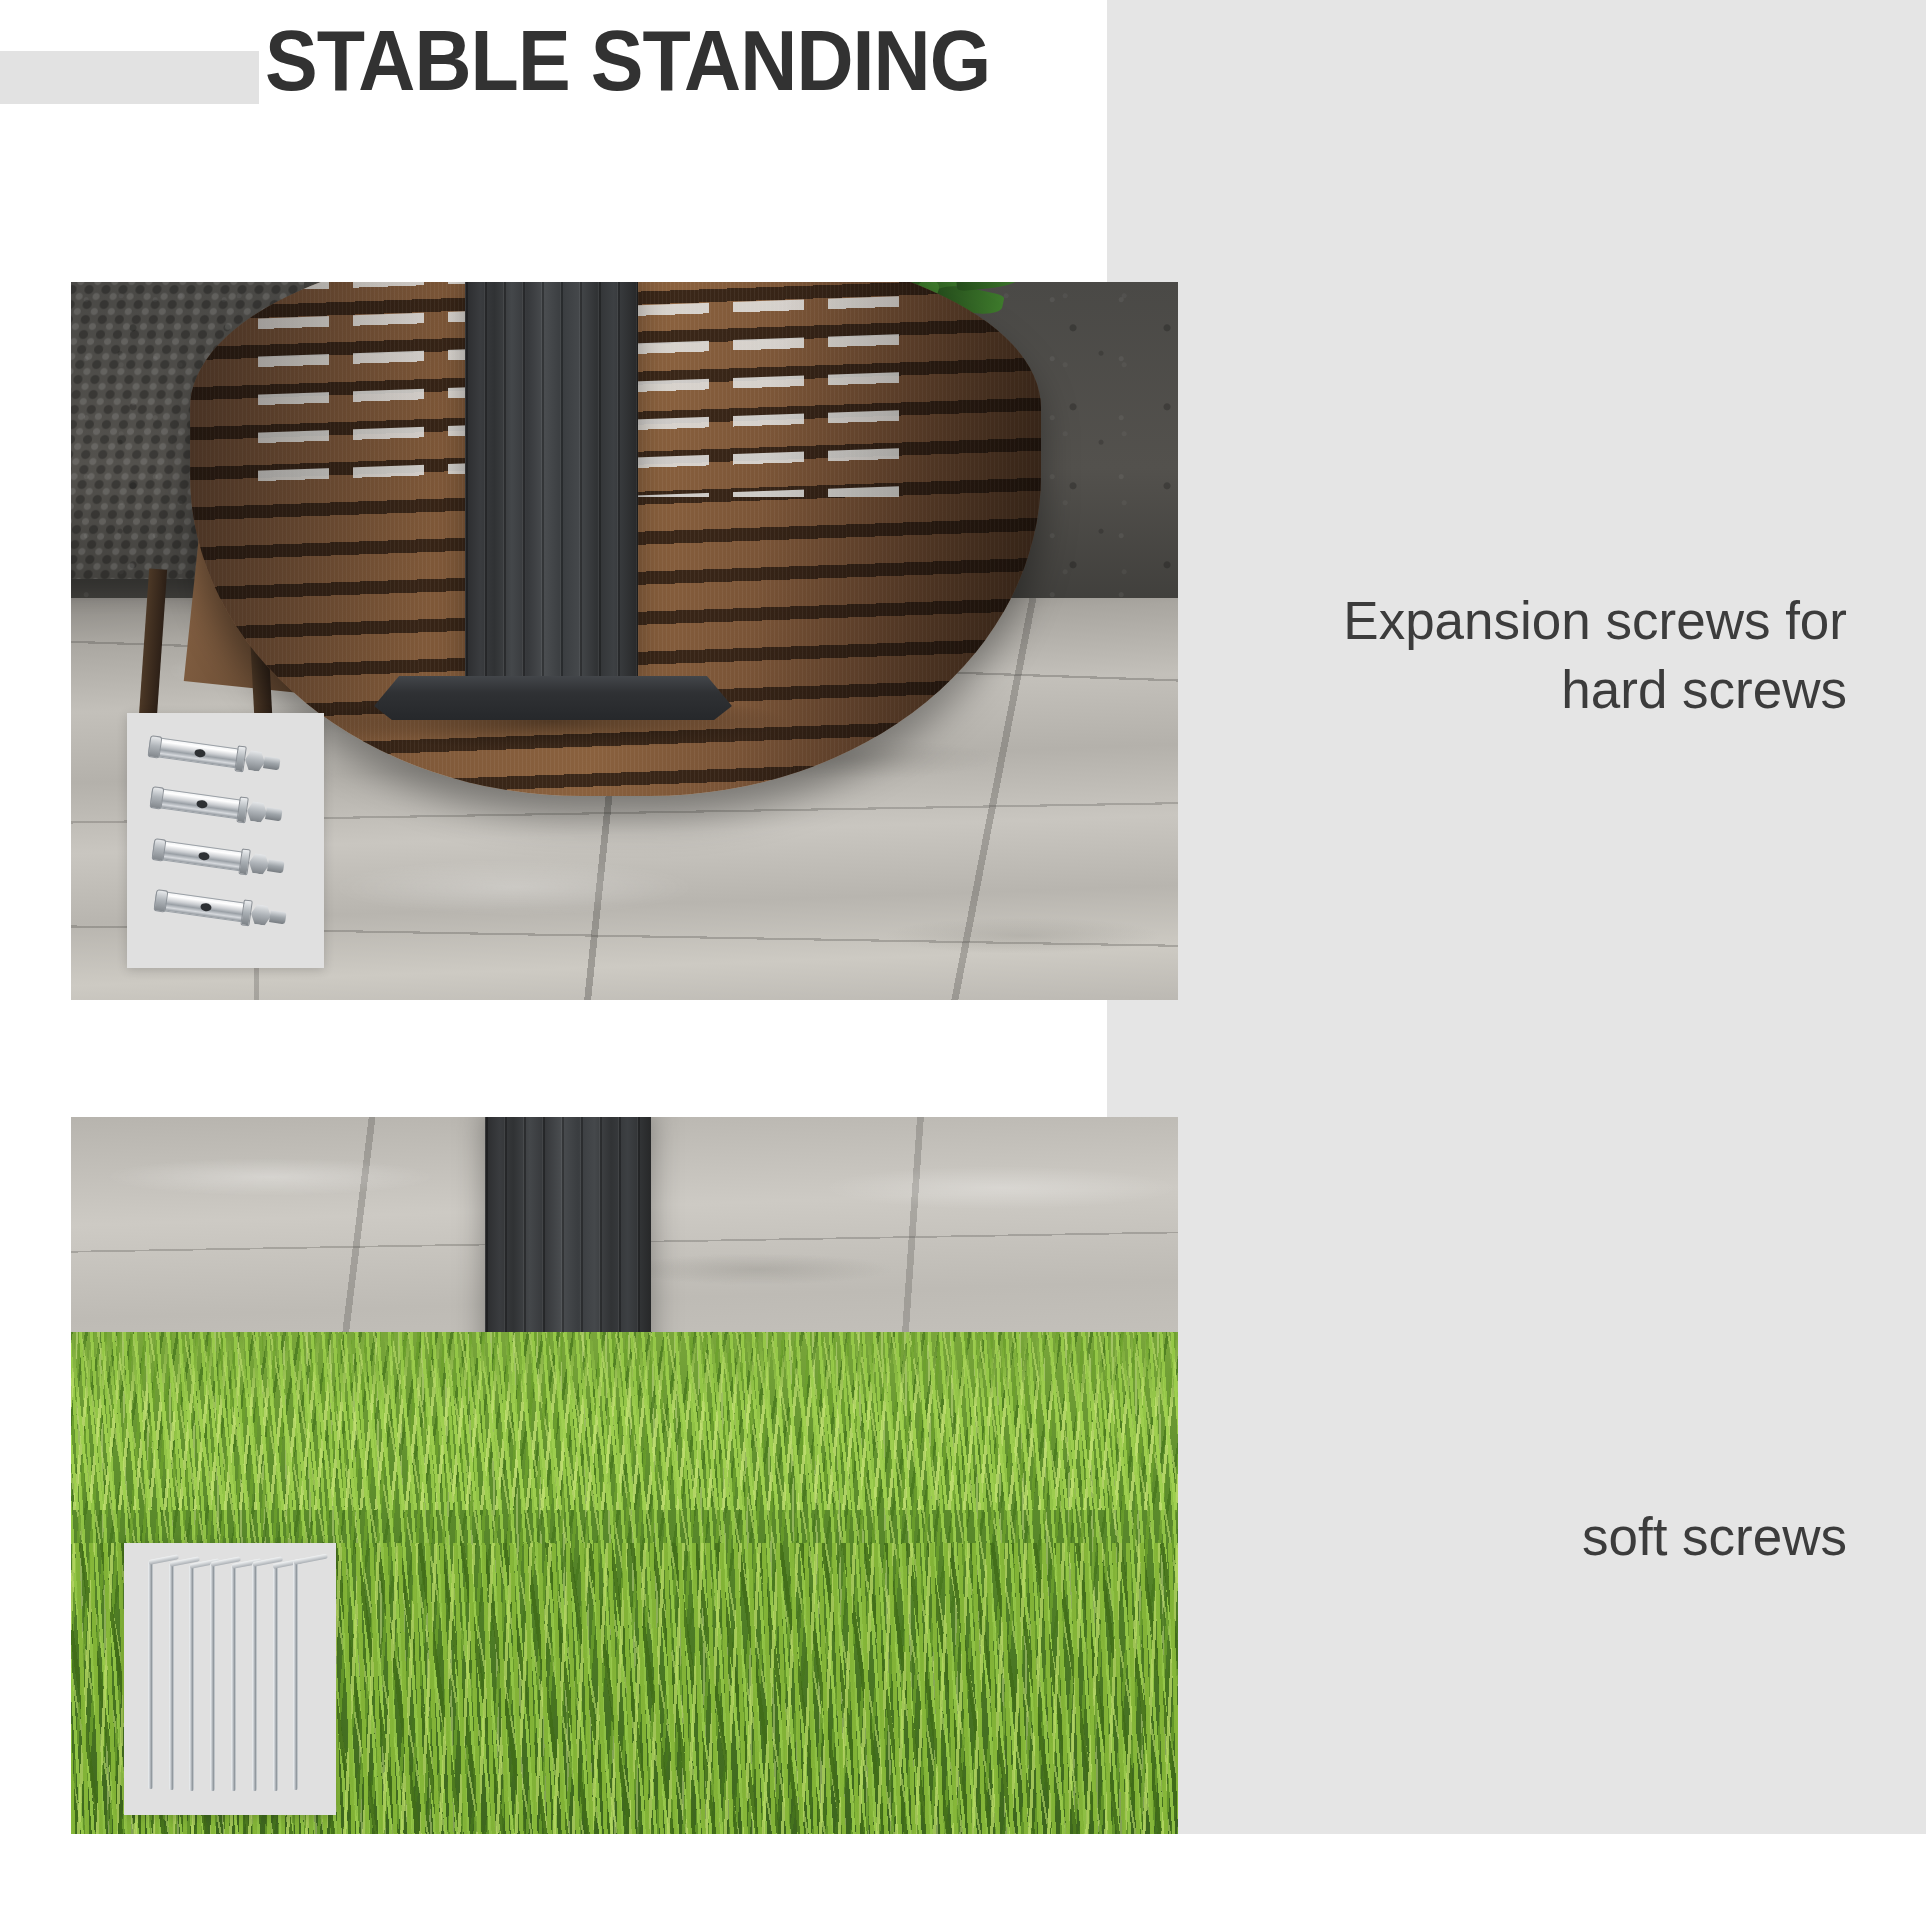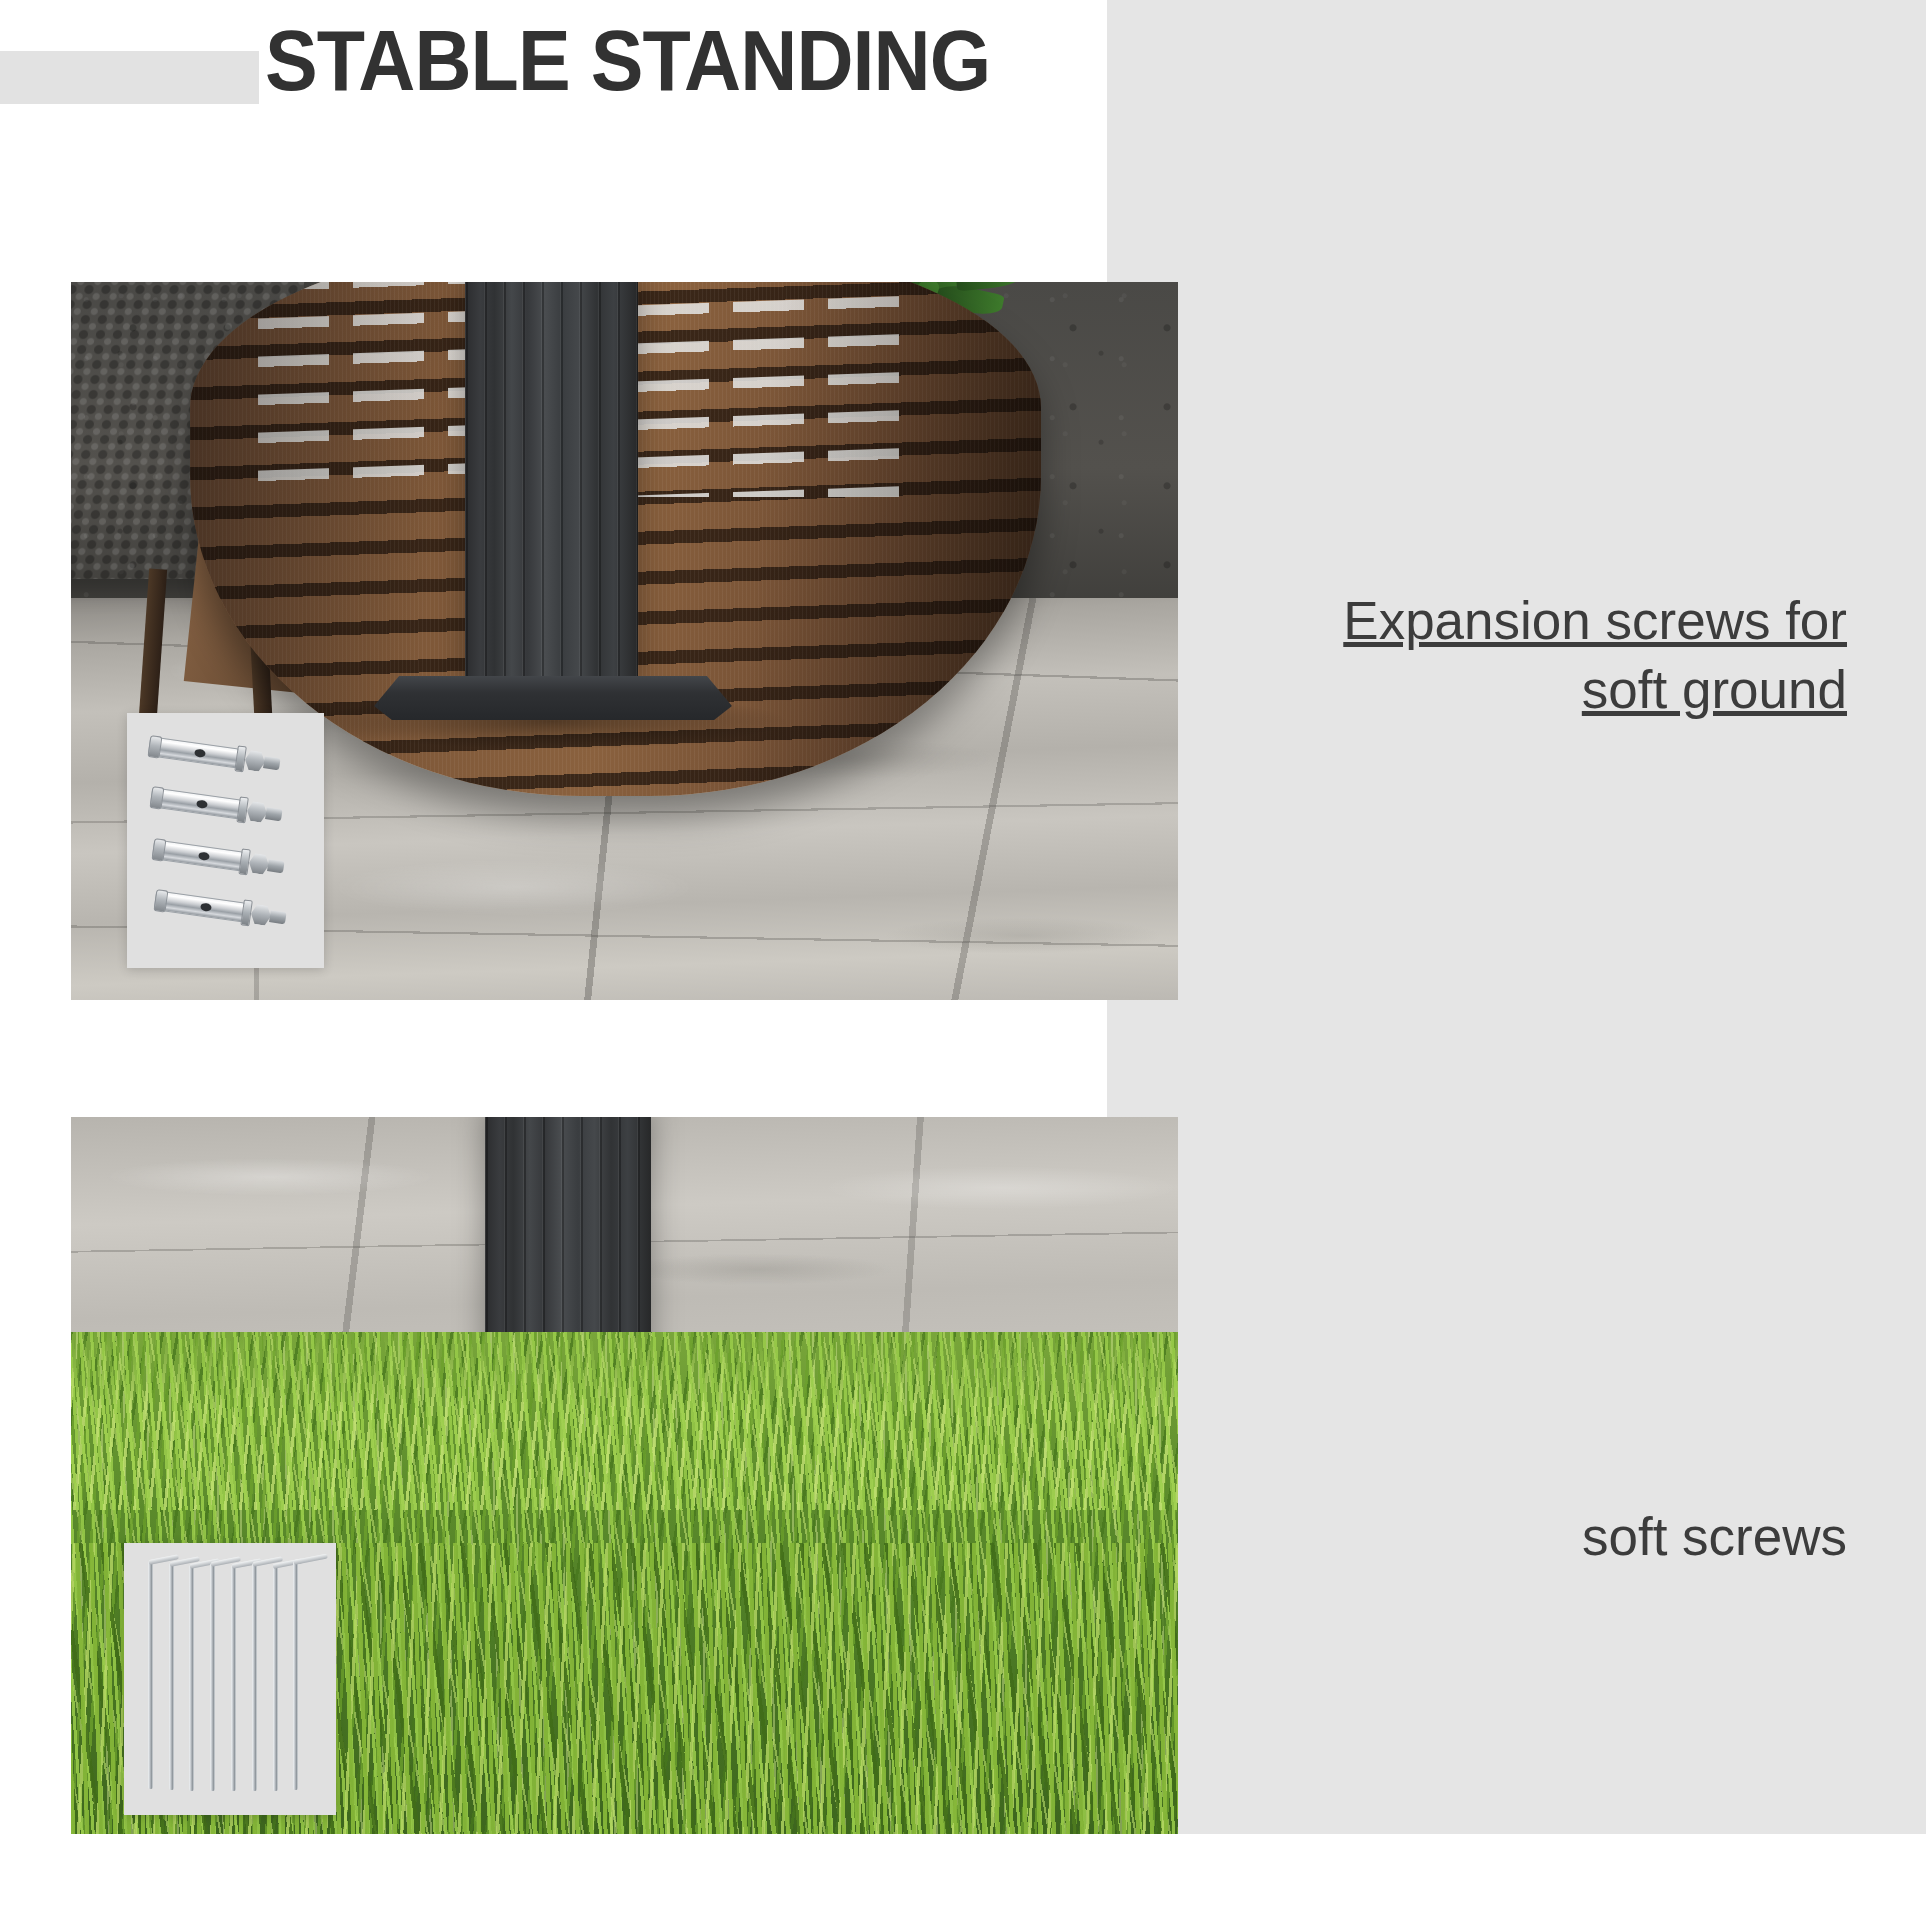--- a/index.html
+++ b/index.html
@@ -433,21 +433,21 @@
   
   .caption {
     position: absolute;
     width: 614px;
     text-align: right;
     color: #3c3c3c;
     font-size: 53px;
     line-height: 1.3;
     font-weight: 300;
   }
-  #caption-top { left: 1233px; top: 587px; text-decoration: underline; }
+  #caption-top { left: 1233px; top: 587px; }
   #caption-bottom { left: 1233px; top: 1503px; }
 </style>
 </head>
 <body>
 
 <div id="page">
 
   <div class="white-panel"></div>
   <div class="white-panel-bottom"></div>
 
@@ -575,21 +575,21 @@
       </div>
       <div>
         <div class="stake" style="left:169px; top:18px; height:229px;"></div>
         <div class="stake-hook" style="left:170px; top:17px; width:34px; transform:rotate(-11deg);"></div>
       </div>
     </div>
   </div>
 
   <div class="caption" id="caption-top">
     <div>Expansion screws for</div>
-    <div>soft ground</div>
+    <div>hard screws</div>
   </div>
 
   <div class="caption" id="caption-bottom">
     <div>soft screws</div>
   </div>
 
 </div>
 
 
 </body></html>

